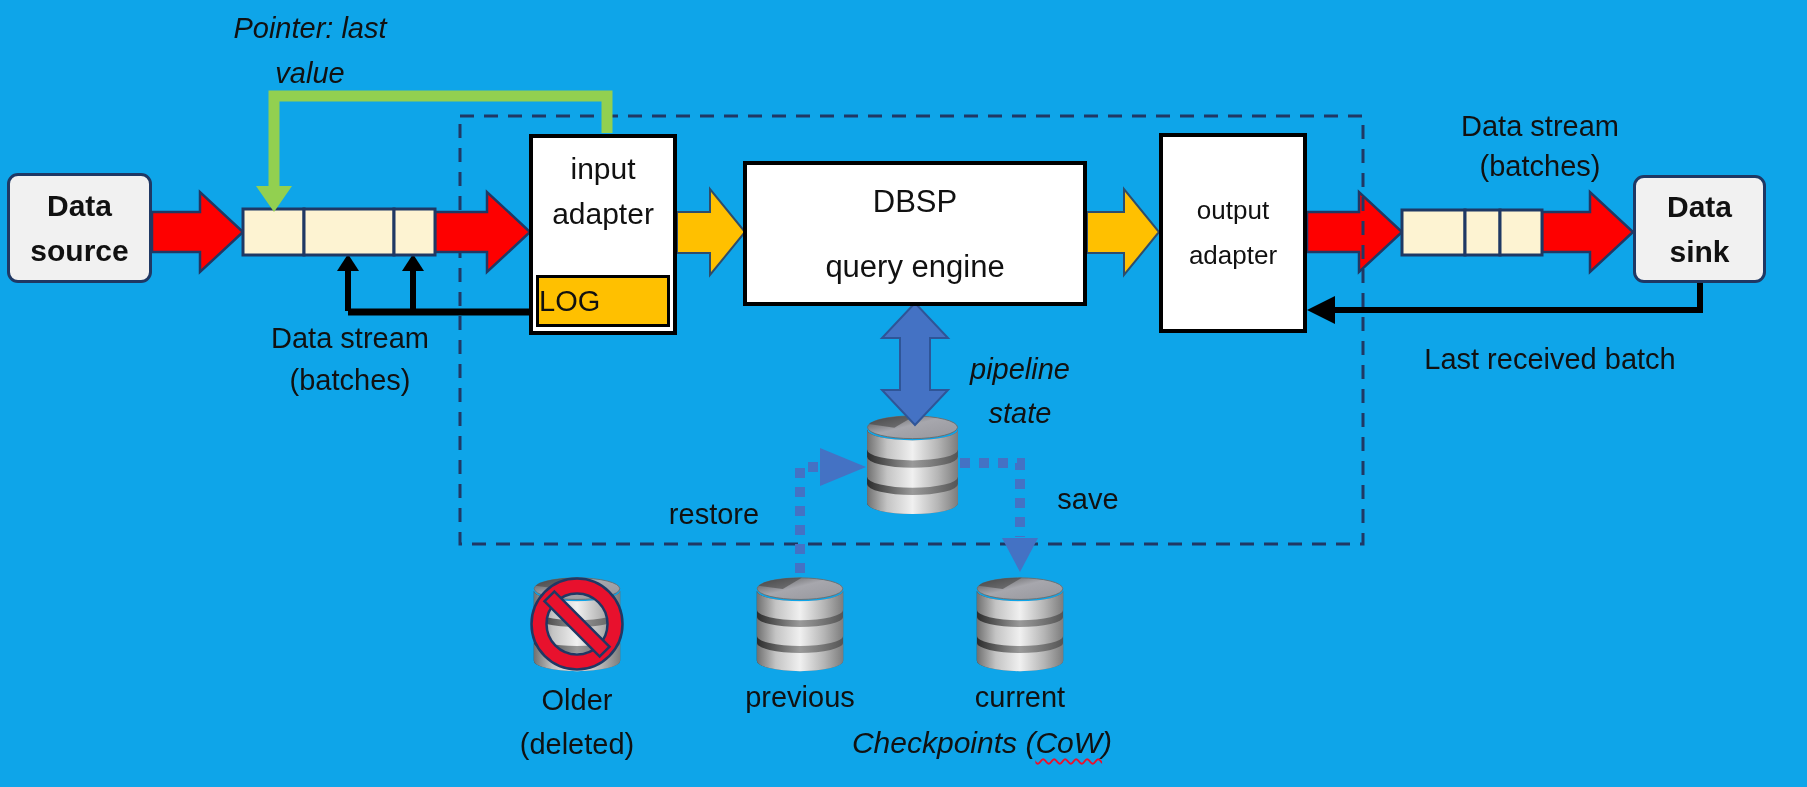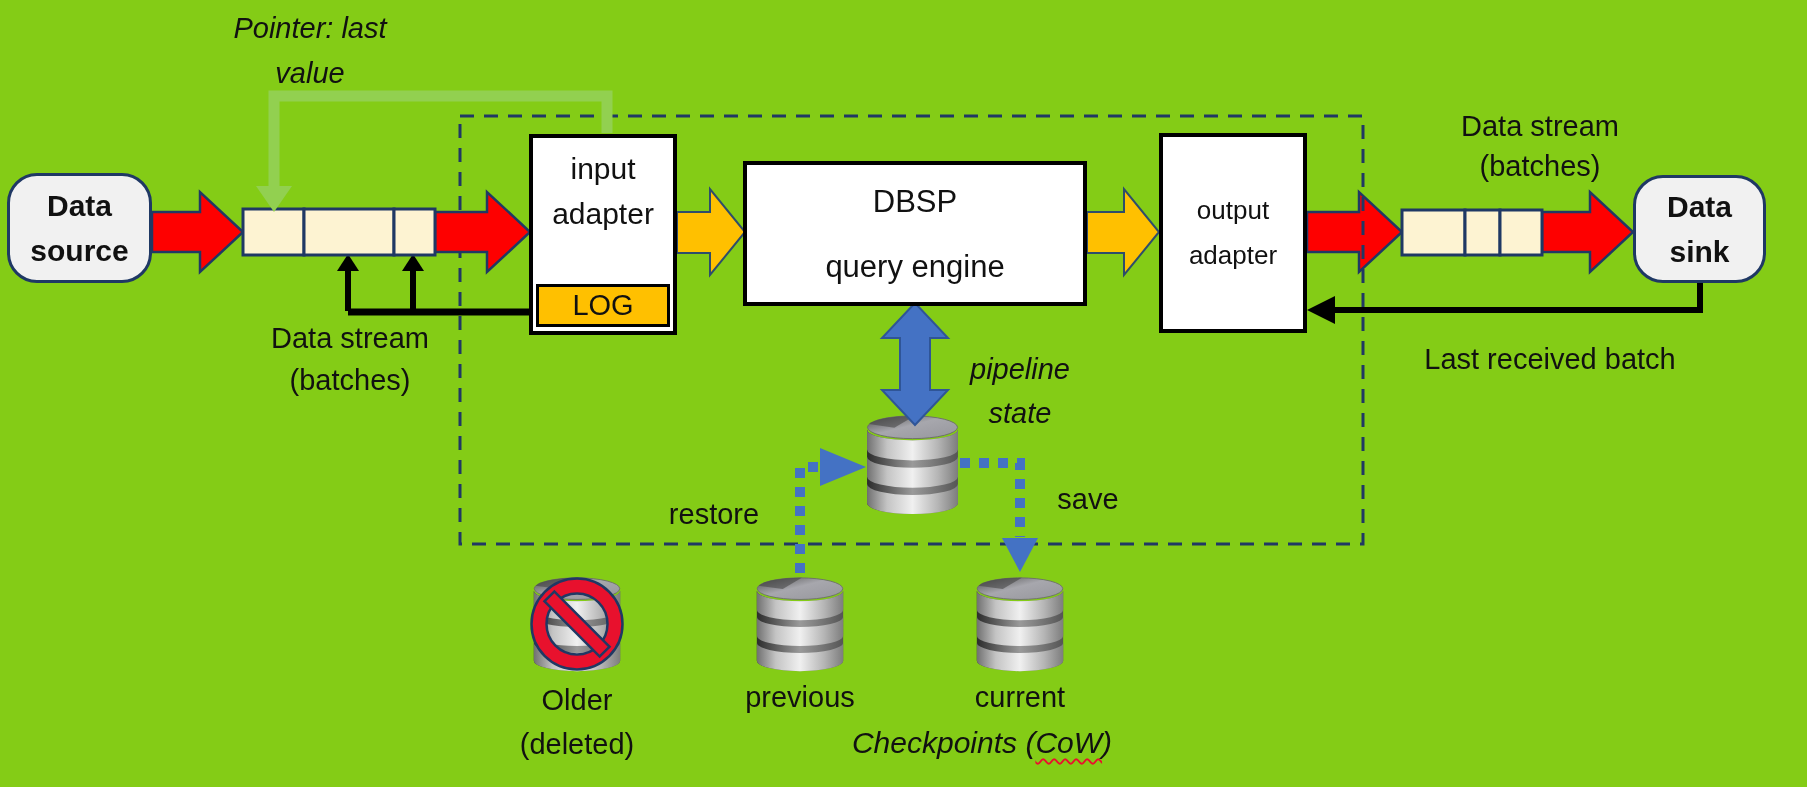--- a/index.html
+++ b/index.html
@@ -1,32 +1,32 @@
 <!DOCTYPE html>
 <html><head>
 <meta charset="utf-8">
 <style>
   html,body{margin:0;padding:0;background:#fff;}
   #stage{
-    position:relative;width:1807px;height:787px;background:#84cc16;
+    position:relative;width:1807px;height:787px;background:#0ea5e9;
     font-family:"Liberation Sans",sans-serif;color:#111;overflow:hidden;
   }
   #shapes{position:absolute;left:0;top:0;z-index:1;}
   .lbl{position:absolute;z-index:2;text-align:center;line-height:42px;font-size:29px;color:#111;}
   .it{font-style:italic;}
   .box{position:absolute;z-index:2;box-sizing:border-box;background:#fff;display:flex;
        flex-direction:column;align-items:center;justify-content:center;text-align:center;}
   .blackbox{border:4px solid #000;}
-  .roundbox{border:3px solid #1f3864;border-radius:30px;background:#f1f1f1;font-weight:bold;}
+  .roundbox{border:3px solid #1f3864;border-radius:11px;background:#f1f1f1;font-weight:bold;}
   #pointer-label{left:155px;top:6px;width:310px;line-height:45px;}
   #stream-left{left:225px;top:317px;width:250px;}
   #input-adapter{left:529px;top:134px;width:148px;height:201px;justify-content:flex-start;}
   #input-adapter .adapter-text{padding-top:8px;line-height:45px;font-size:30px;}
-  #log-strip{position:absolute;left:3px;right:3px;bottom:4px;height:43px;box-sizing:border-box;
-             background:#ffc000;border:3px solid #000;display:flex;align-items:center;justify-content:center;
+  #log-strip{position:absolute;left:3px;right:3px;bottom:4px;height:52px;box-sizing:border-box;
+             background:#ffc000;border:3px solid #000;display:flex;align-items:center;
              font-size:29px;}
   #dbsp-box{left:743px;top:161px;width:344px;height:145px;line-height:45px;font-size:31px;gap:20px;}
   #output-adapter{left:1159px;top:133px;width:148px;height:200px;line-height:45px;font-size:26px;}
   #data-source{left:7px;top:173px;width:145px;height:110px;line-height:45px;font-size:30px;}
   #data-sink{left:1633px;top:175px;width:133px;height:108px;line-height:45px;font-size:30px;}
   #stream-right{left:1415px;top:106px;width:250px;line-height:40px;}
   #last-received{left:1390px;top:338px;width:320px;}
   #pipeline-state{left:920px;top:347px;width:200px;line-height:44px;text-align:center;}
   #restore-label{left:634px;top:493px;width:160px;}
   #save-label{left:1028px;top:478px;width:120px;}

